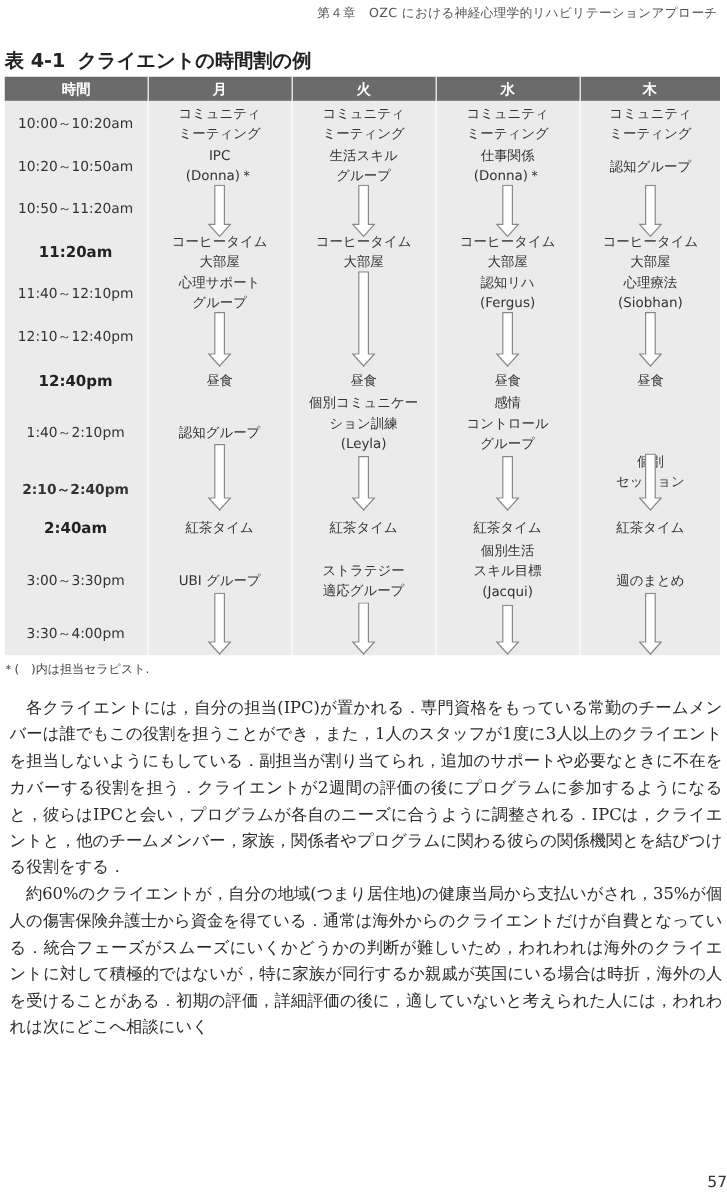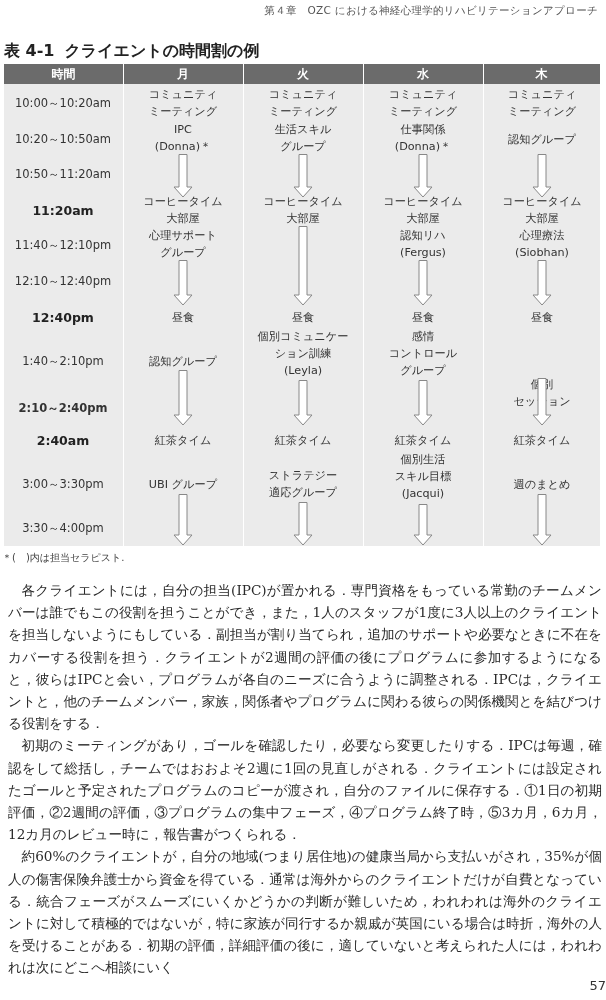--- a/index.html
+++ b/index.html
@@ -229,17 +229,16 @@
   </div>
   <svg class="arrow" style="left:538px;top:430px;" width="20" height="52" viewBox="0 0 20 52">
       <path d="M6 0.5 H14 V41 H19 L10 51 L1 41 H6 Z" fill="#fff" stroke="#888" stroke-width="1"></path>
     </svg>
 </div>
 
 <div class="footnote">＊(　)内は担当セラピスト.</div>
 
 <div class="body-text">
   <p>各クライエントには，自分の担当(IPC)が置かれる．専門資格をもっている常勤のチームメンバーは誰でもこの役割を担うことができ，また，1人のスタッフが1度に3人以上のクライエントを担当しないようにもしている．副担当が割り当てられ，追加のサポートや必要なときに不在をカバーする役割を担う．クライエントが2週間の評価の後にプログラムに参加するようになると，彼らはIPCと会い，プログラムが各自のニーズに合うように調整される．IPCは，クライエントと，他のチームメンバー，家族，関係者やプログラムに関わる彼らの関係機関とを結びつける役割をする．</p>
-  <p>初期のミーティングがあり，ゴールを確認したり，必要なら変更したりする．IPCは毎週，確認をして総括し，チームではおおよそ2週に1回の見直しがされる．クライエントには設定されたゴールと予定されたプログラムのコピーが渡され，自分のファイルに保存する．①1日の初期評価，②2週間の評価，③プログラムの集中フェーズ，④プログラム終了時，⑤3カ月，6カ月，12カ月のレビュー時に，報告書がつくられる．</p>
   <p>約60%のクライエントが，自分の地域(つまり居住地)の健康当局から支払いがされ，35%が個人の傷害保険弁護士から資金を得ている．通常は海外からのクライエントだけが自費となっている．統合フェーズがスムーズにいくかどうかの判断が難しいため，われわれは海外のクライエントに対して積極的ではないが，特に家族が同行するか親戚が英国にいる場合は時折，海外の人を受けることがある．初期の評価，詳細評価の後に，適していないと考えられた人には，われわれは次にどこへ相談にいく</p>
 </div>
 
 <div class="page-number">57</div>
 
 </body></html>

